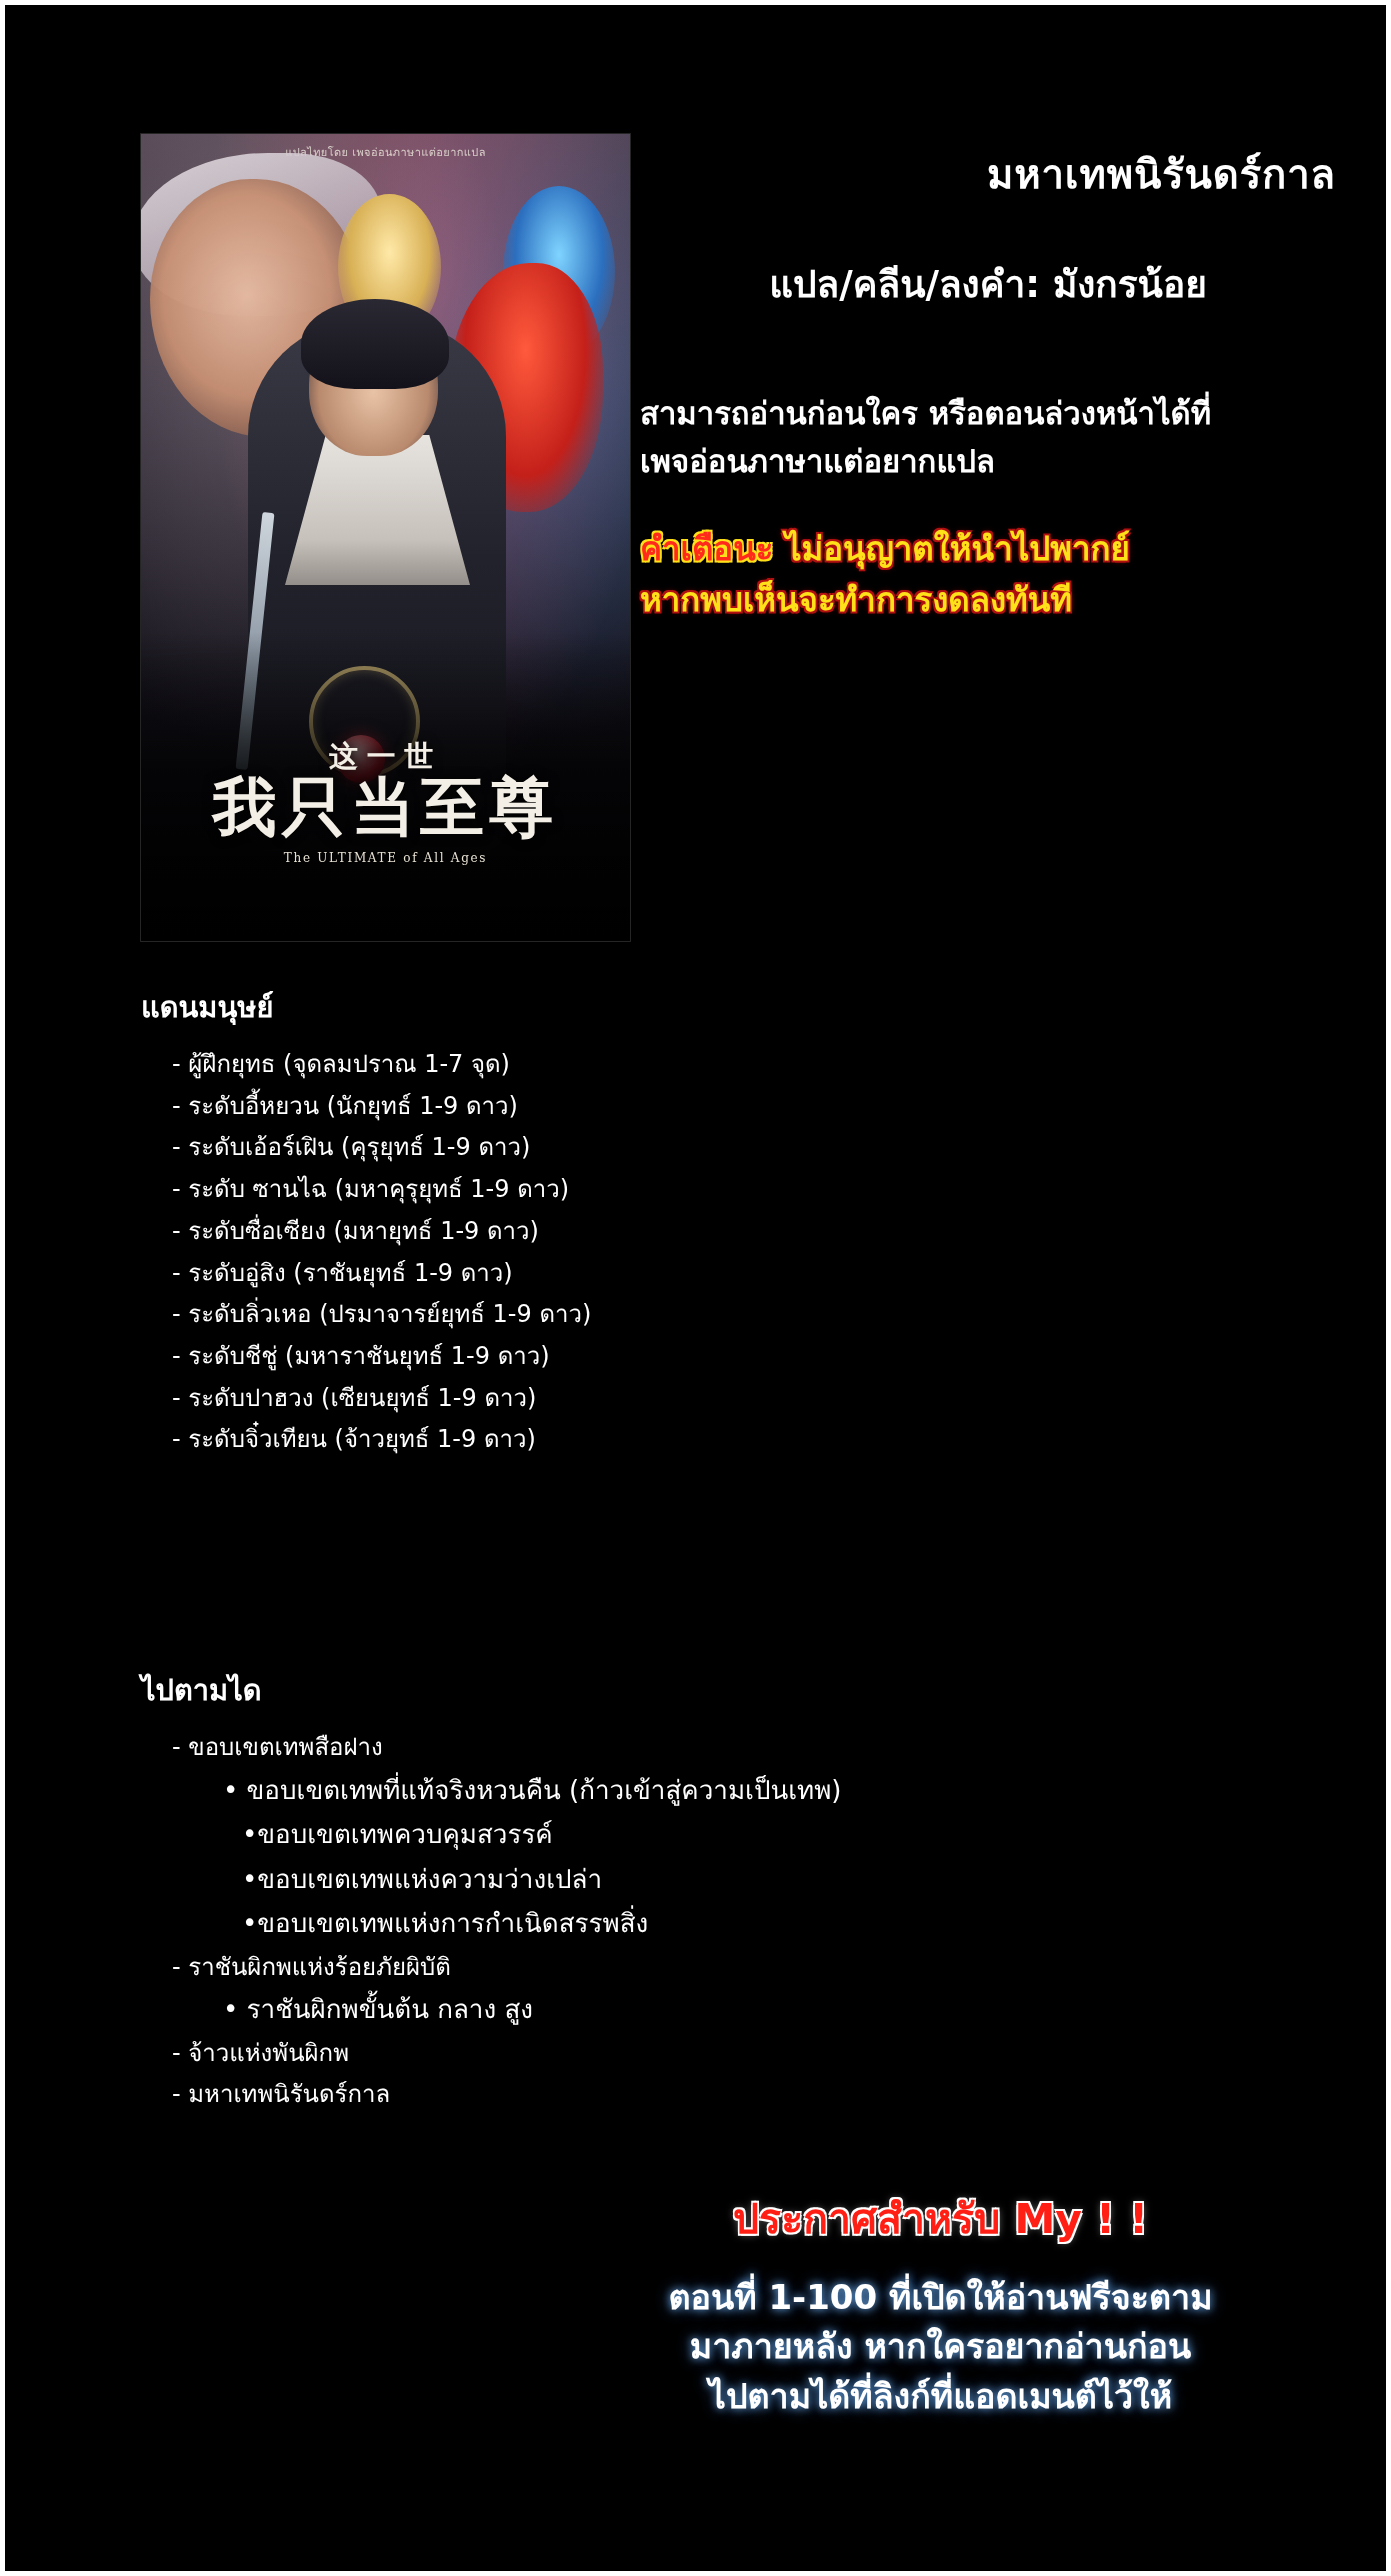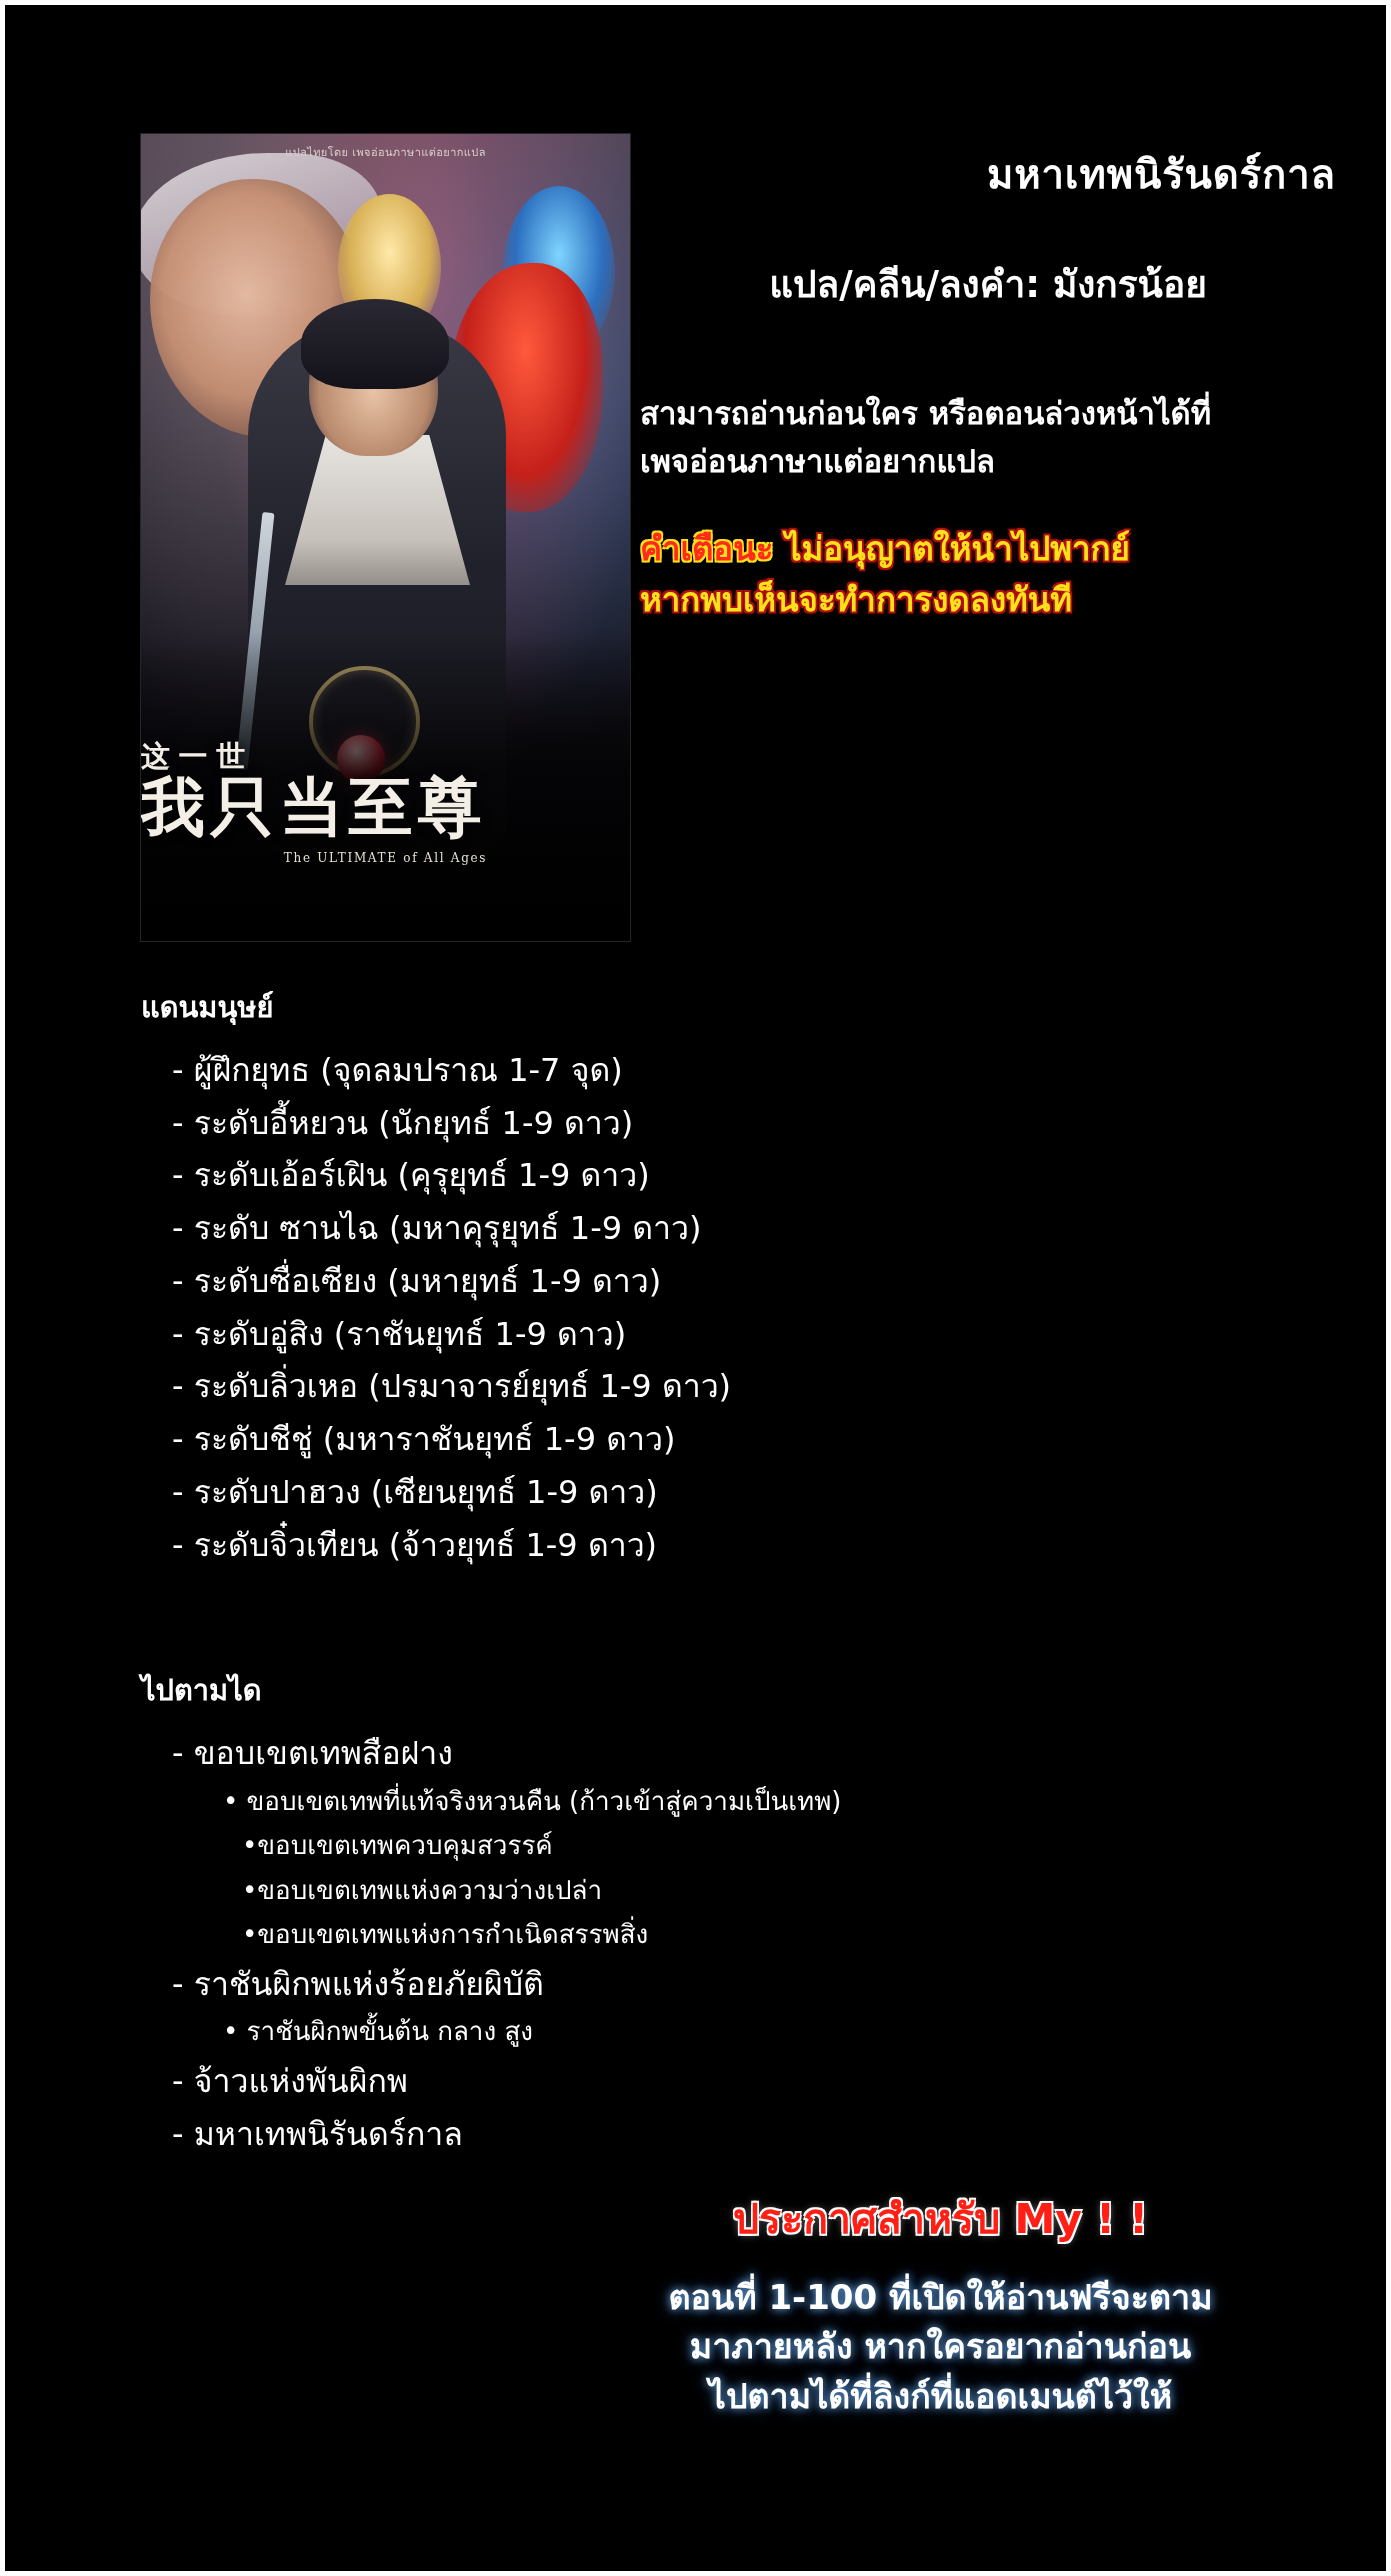--- a/index.html
+++ b/index.html
@@ -179,20 +179,21 @@
     bottom: 0;
     width: 100%;
     height: 309px;
     background: linear-gradient(180deg, rgba(0,0,0,0) 0%, rgba(0,0,0,0.75) 45%, #000 100%);
   }
   .cover-title-cn {
     position: absolute;
     left: 0;
     bottom: 101px;
     width: 100%;
+    text-align: center;
     font-family: "DejaVu Serif", serif;
     font-size: 64px;
     font-weight: 700;
     color: #f3efe6;
     letter-spacing: 5.2px;
     text-shadow: 0 0 10.3px rgba(0,0,0,0.9);
     line-height: 1.05;
   }
   .cover-title-cn .small {
     display: block;
@@ -266,21 +267,21 @@
   .list-human { top: 979px; }
   .list-god { top: 1662px; }
 
   .list-heading {
     font-size: 29px;
     font-weight: 700;
     color: #ffffff;
     margin-bottom: 13.7px;
   }
   .list-row {
-    font-size: 32px;
+    font-size: 24px;
     line-height: 1.38;
     color: #ffffff;
     padding: 4.3px 0 4.3px 31px;
     white-space: nowrap;
   }
   .list-row.sub {
     padding-left: 82px;
     font-size: 26px;
   }
   .list-row.sub2 {

